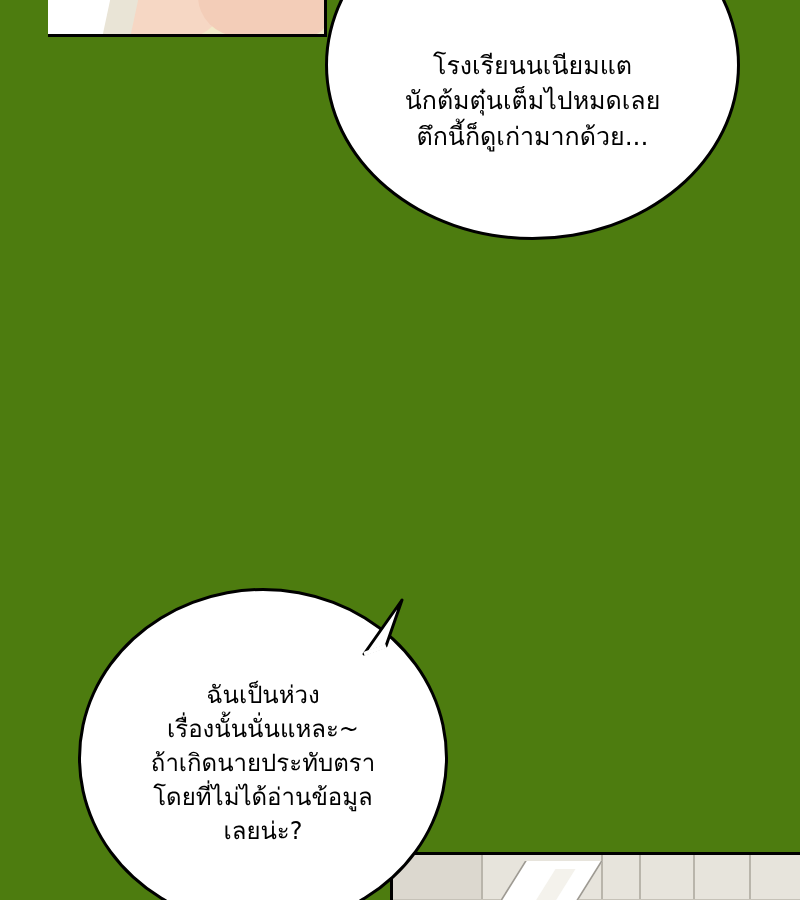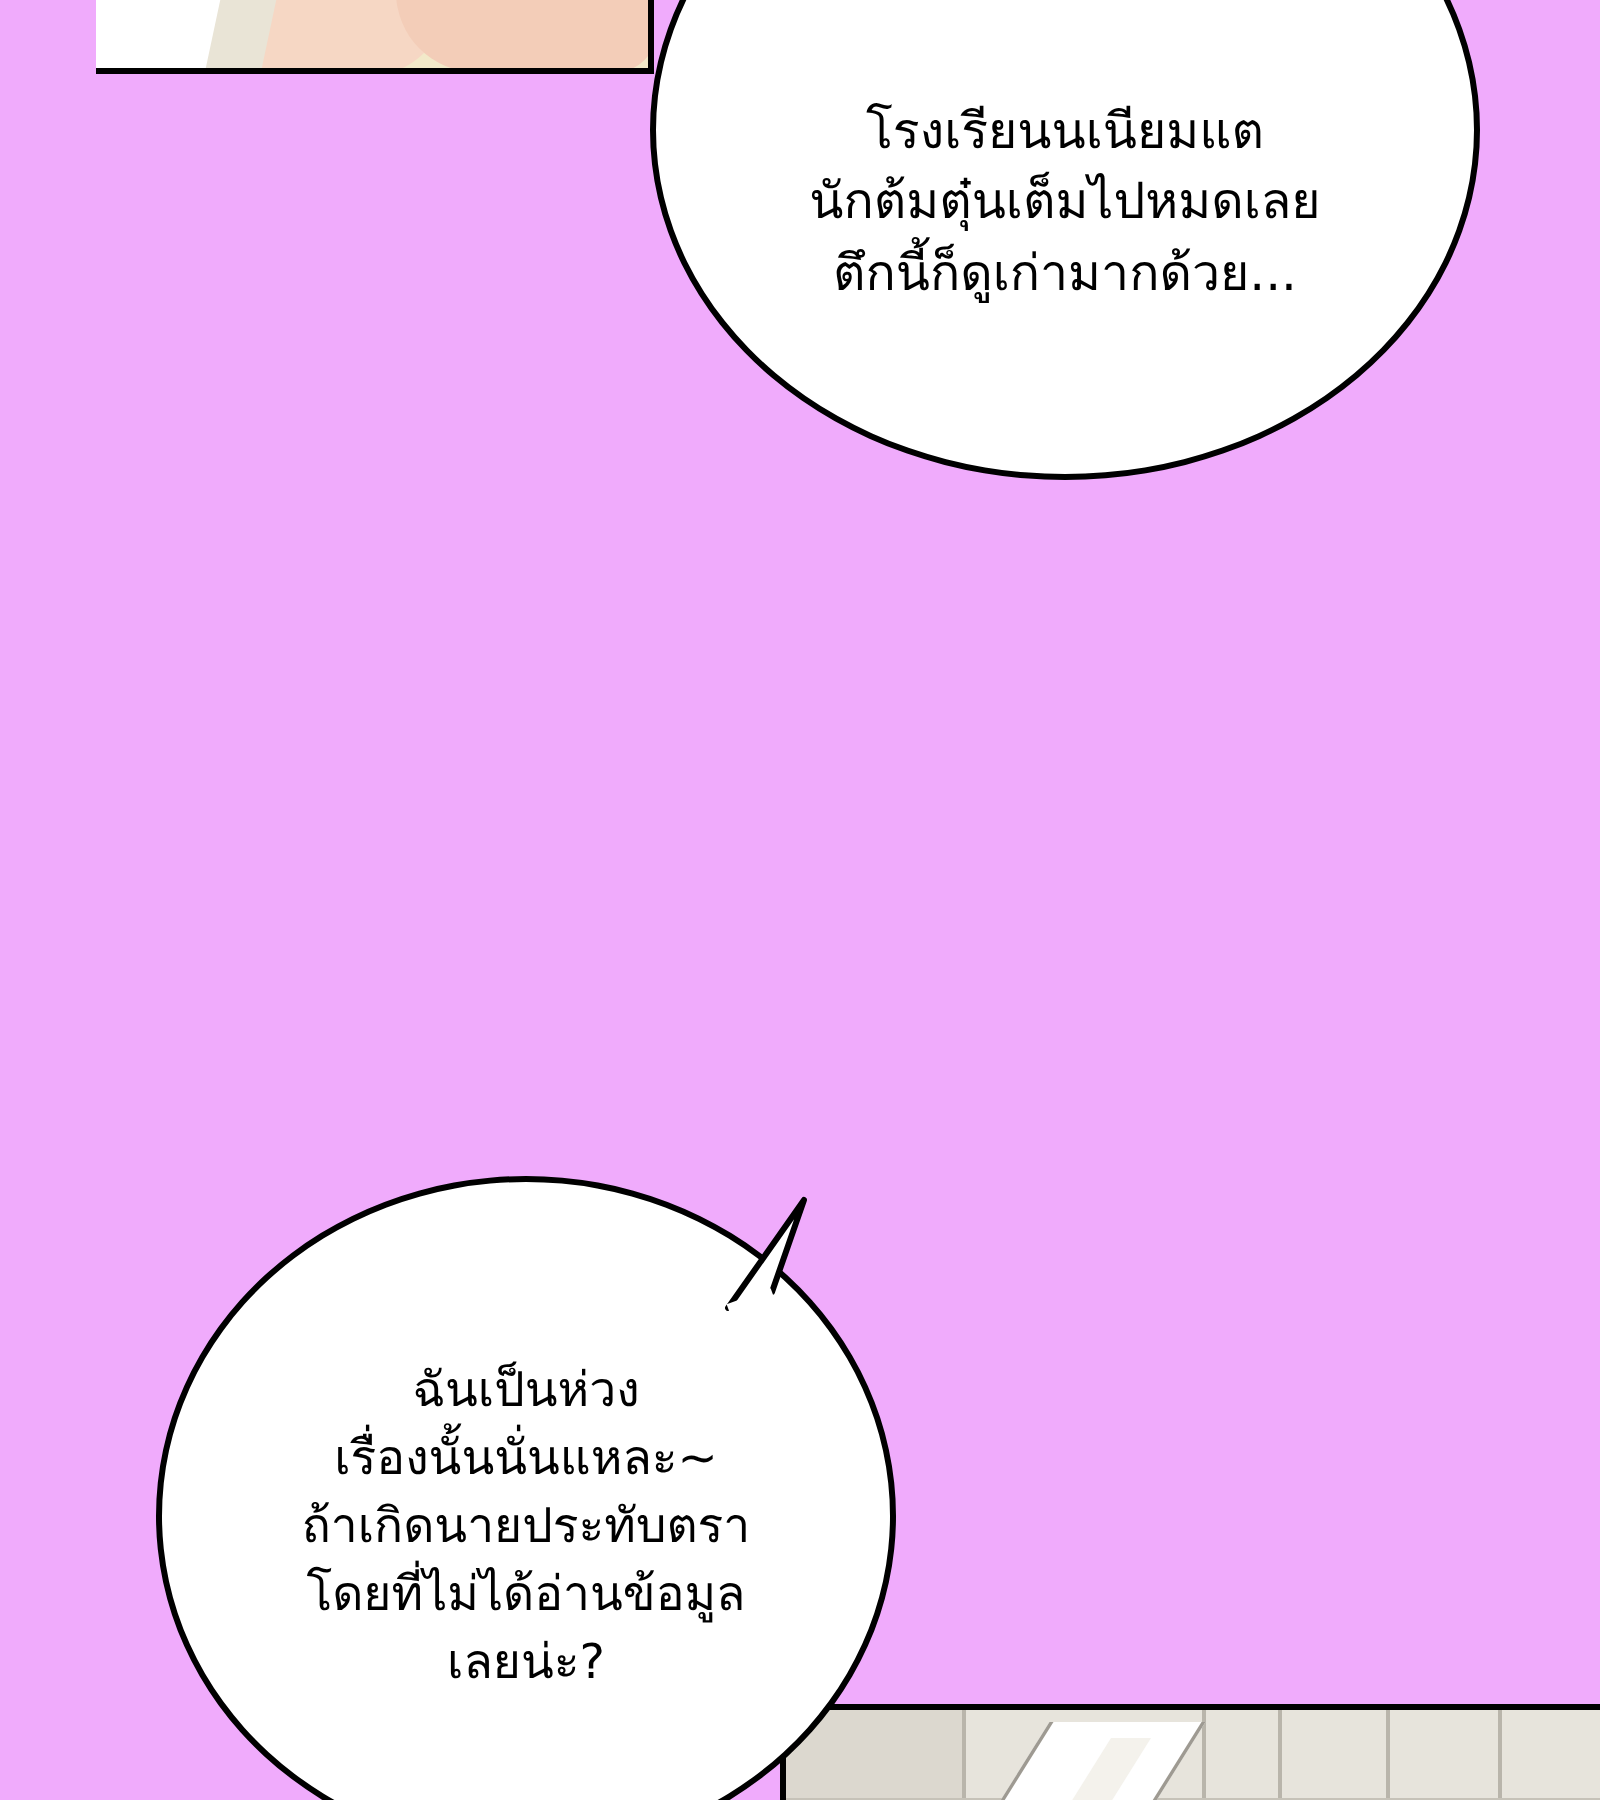--- a/index.html
+++ b/index.html
@@ -14,21 +14,21 @@
     overflow: hidden;
     font-family: "DejaVu Sans", sans-serif;
   }
 
   .page {
     position: absolute;
     left: 0;
     top: 0;
     width: 800px;
     height: 900px;
-    background: #f0abfc;
+    background: #4d7c0f;
   }
 
   
   .panel-top-left {
     position: absolute;
     left: 48px;
     top: -2px;
     width: 276px;
     height: 36px;
     overflow: hidden;

